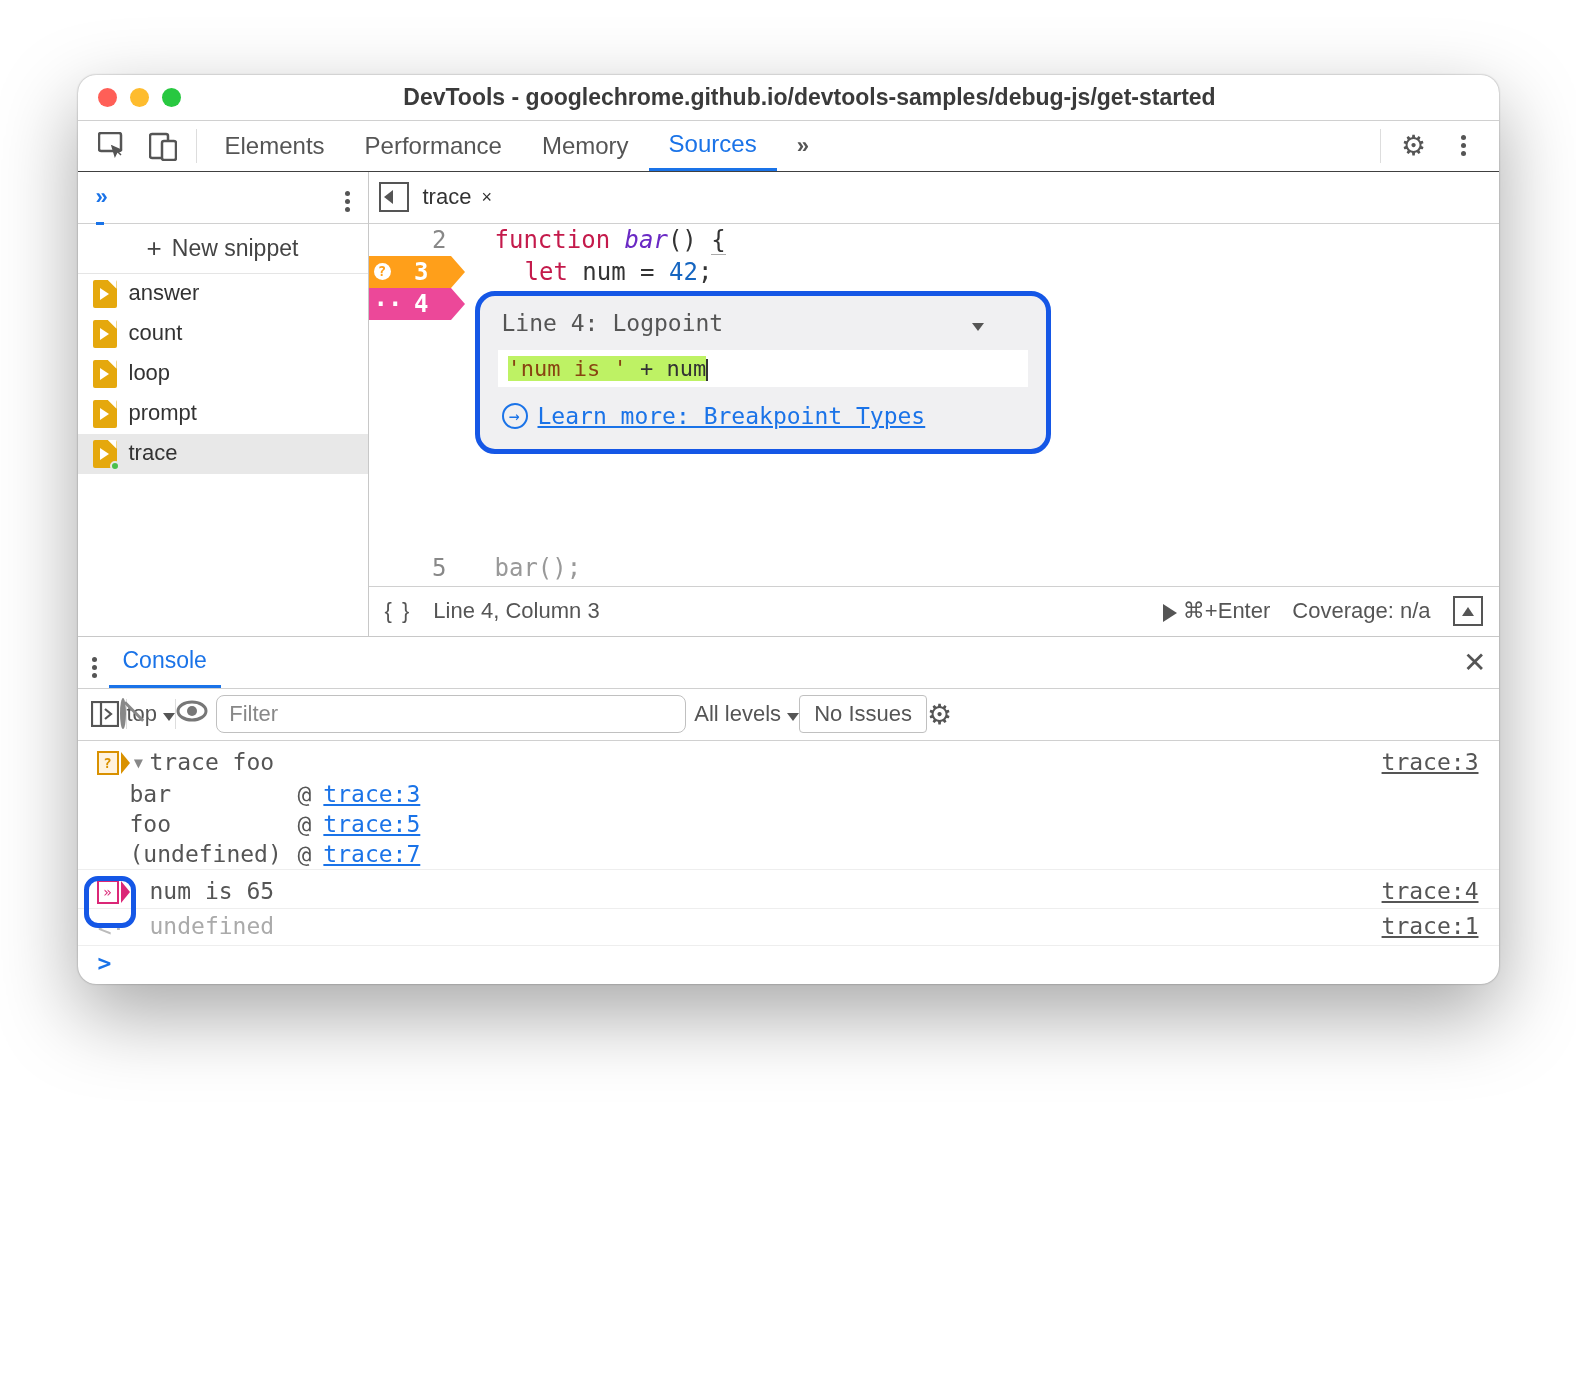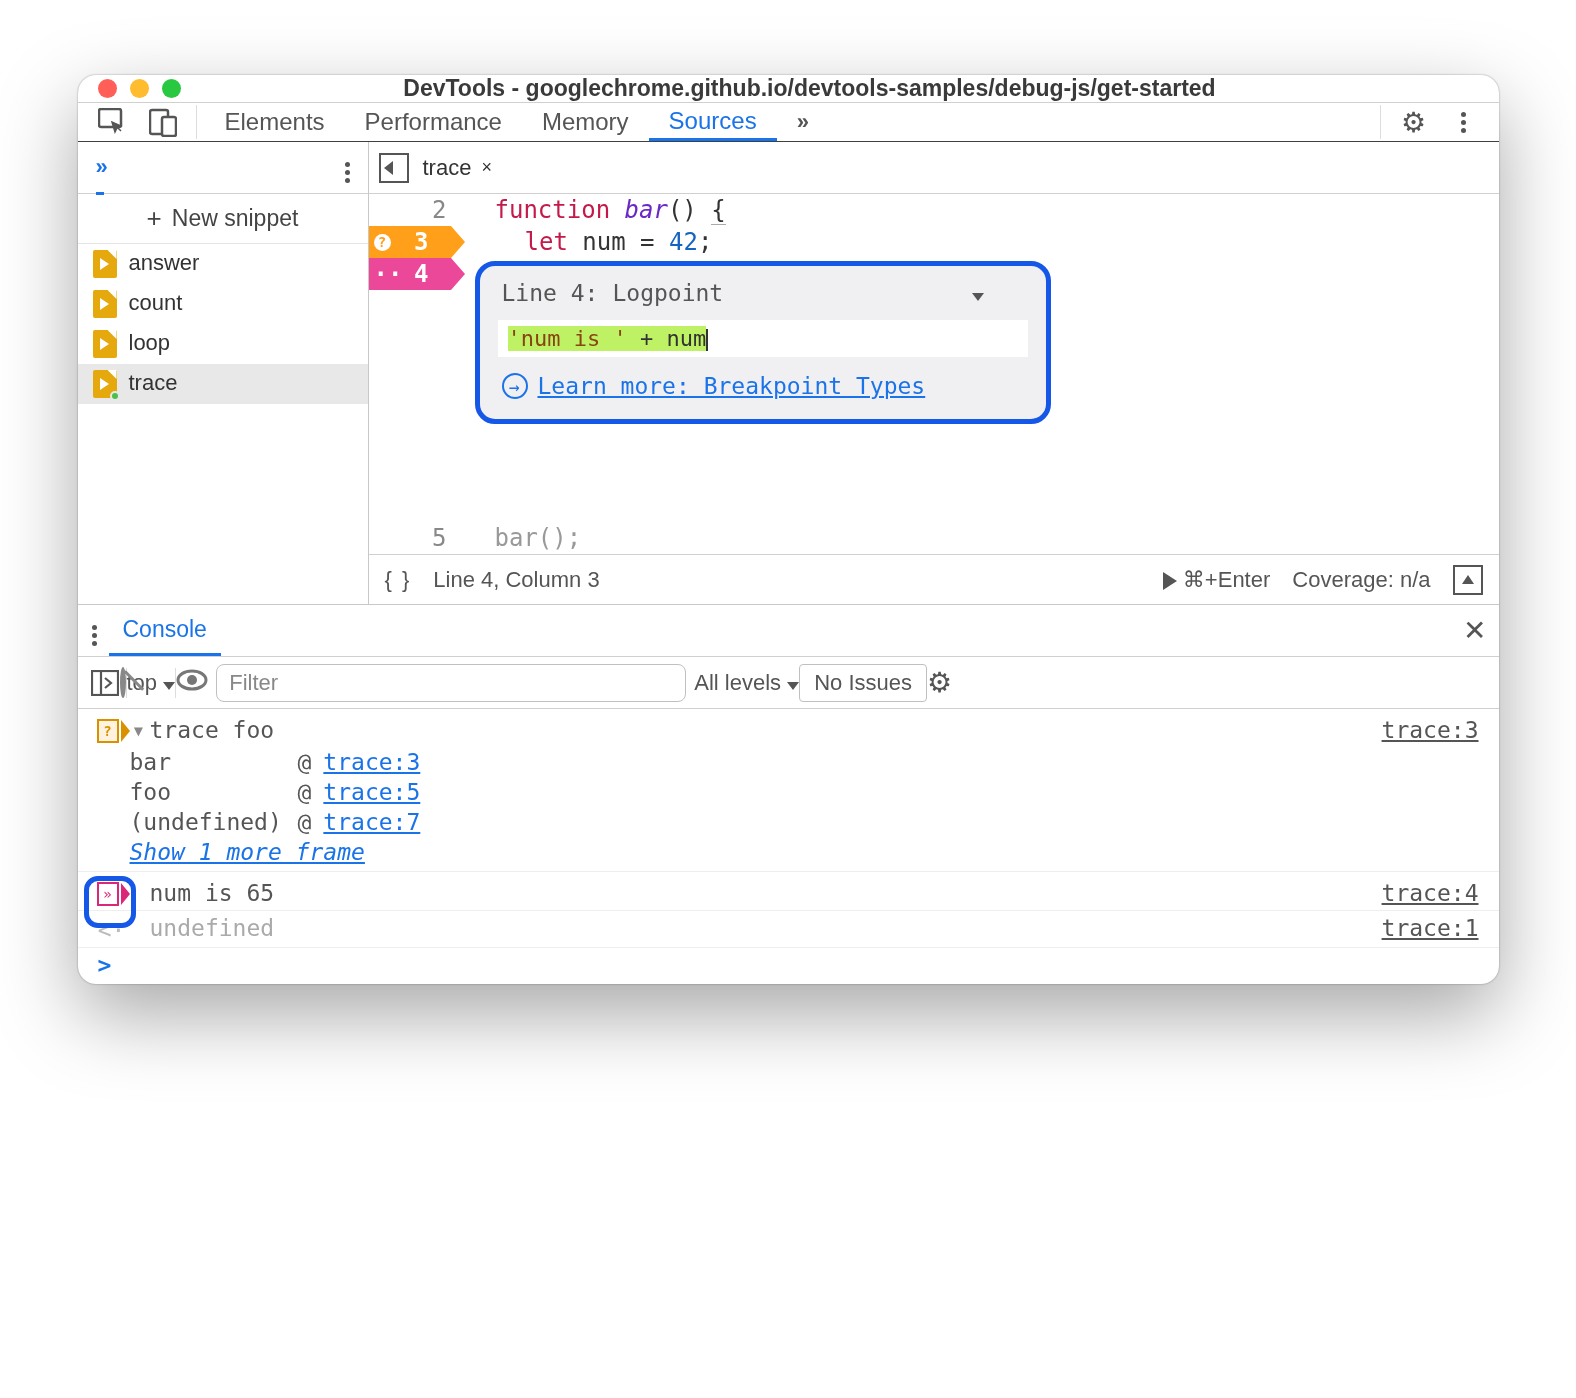--- a/index.html
+++ b/index.html
@@ -170,20 +170,26 @@
               <div class="play"></div>
             </div>
           <span>count</span>
         </div>
         <div class="file-item">
           <div class="file-icon">
               <div class="play"></div>
             </div>
           <span>loop</span>
         </div>
+        <div class="file-item">
+          <div class="file-icon">
+              <div class="play"></div>
+            </div>
+          <span>prompt</span>
+        </div>
         <div class="file-item selected">
           <div class="file-icon">
               <div class="play"></div>
               <div class="badge"></div>
             </div>
           <span>trace</span>
         </div>
       </div>
     </div>
 
@@ -306,21 +312,20 @@
       <div class="stack-row">
         <span class="fn">foo</span>
           <span class="at">@</span>
           <a href="#">trace:5</a>
       </div>
       <div class="stack-row">
         <span class="fn">(undefined)</span>
           <span class="at">@</span>
           <a href="#">trace:7</a>
       </div>
-      <div class="show-more"><a href="#">Show 1 more frame</a></div>
 
       <div class="console-line" style="border-top:1px solid #eee; padding-top:8px;">
         <div class="cl-icon">
             <div class="tag-pink">
               <div class="tag-pink-shape">»</div>
             </div>
           </div>
         <div style="width:18px;"></div>
         <div class="cl-text">num is 65</div>
         <a href="#" class="cl-src">trace:4</a>

